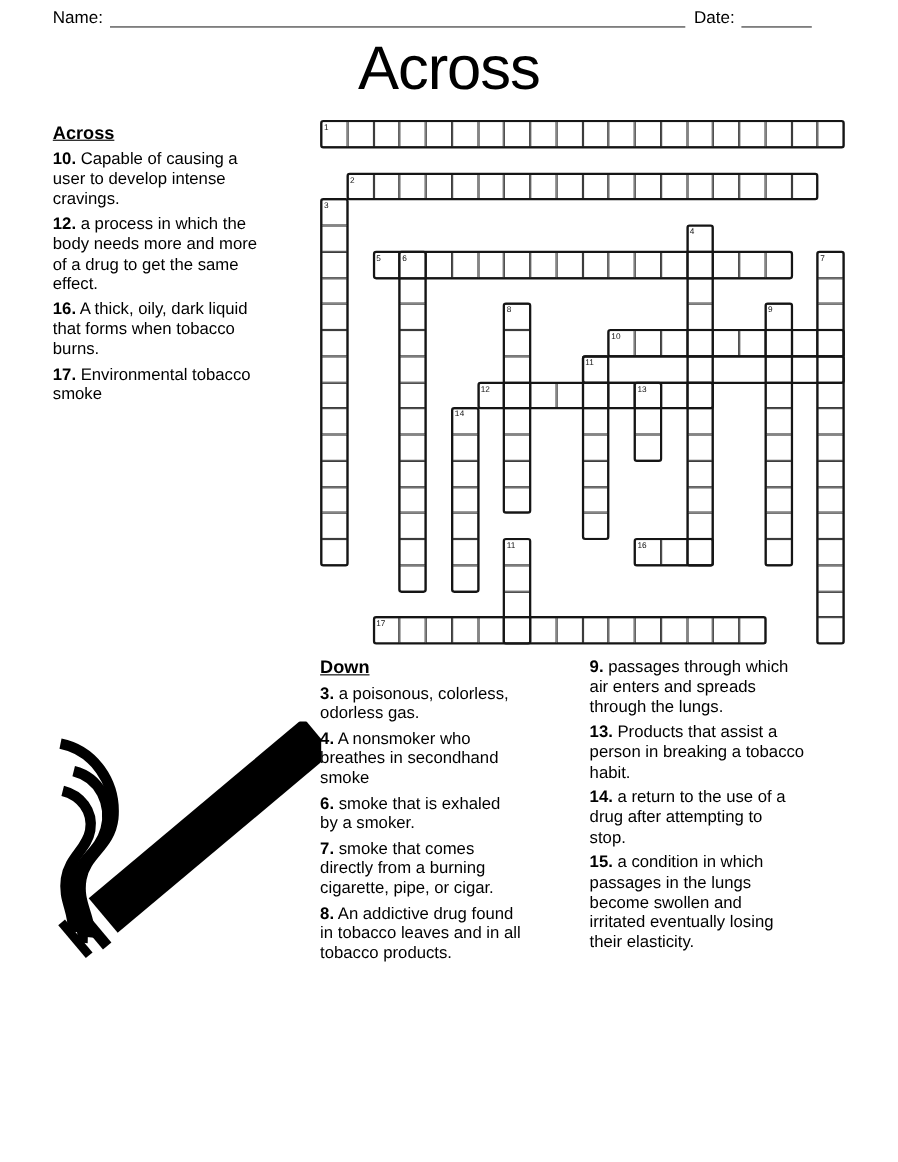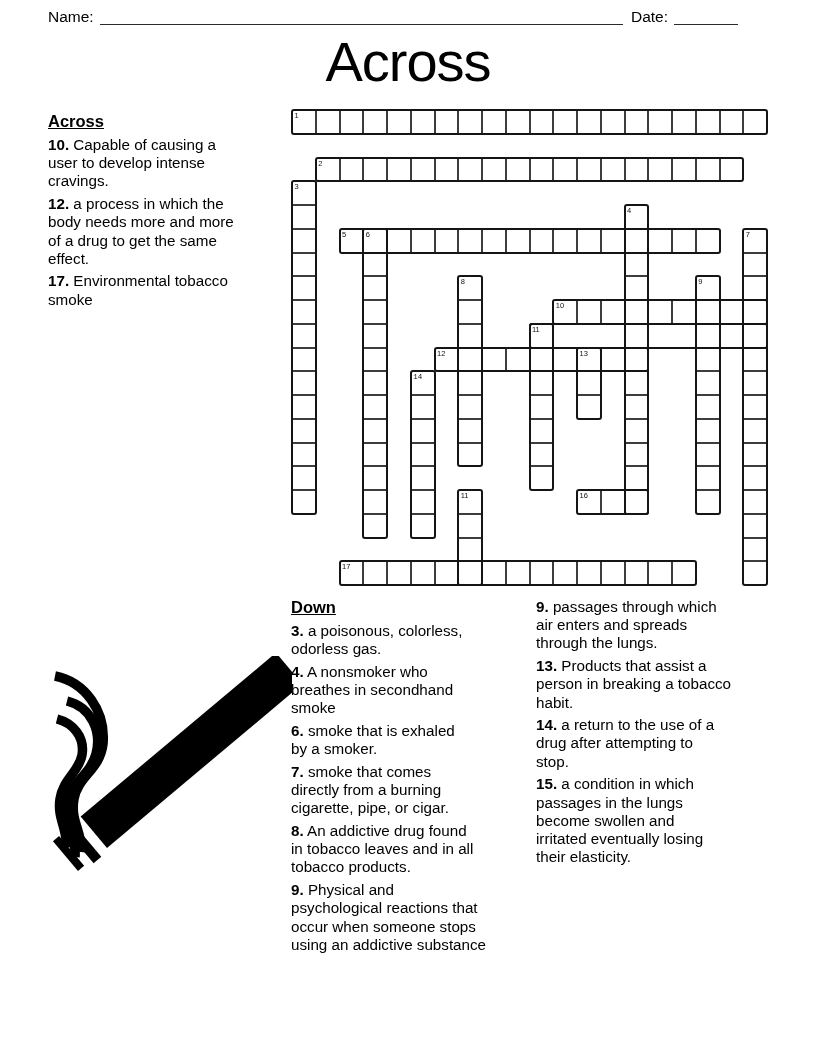--- a/index.html
+++ b/index.html
@@ -277,20 +277,23 @@
 <div id="across-col" class="clue-col">
   <p class="clue-heading">Across</p>
   <div>
       <p class="clue"><span class="cnum">10.</span><span class="ctext"> Capable of causing a
 user to develop intense
 cravings.</span></p>
       <p class="clue"><span class="cnum">12.</span><span class="ctext"> a process in which the
 body needs more and more
 of a drug to get the same
 effect.</span></p>
+      <p class="clue"><span class="cnum">16.</span><span class="ctext"> A thick, oily, dark liquid
+that forms when tobacco
+burns.</span></p>
       <p class="clue"><span class="cnum">17.</span><span class="ctext"> Environmental tobacco
 smoke</span></p>
     </div>
 </div>
 
 <div id="down-left" class="clue-col">
   <p class="clue-heading">Down</p>
   <div>
       <p class="clue"><span class="cnum">3.</span><span class="ctext"> a poisonous, colorless,
 odorless gas.</span></p>
@@ -298,24 +301,20 @@
 breathes in secondhand
 smoke</span></p>
       <p class="clue"><span class="cnum">6.</span><span class="ctext"> smoke that is exhaled
 by a smoker.</span></p>
       <p class="clue"><span class="cnum">7.</span><span class="ctext"> smoke that comes
 directly from a burning
 cigarette, pipe, or cigar.</span></p>
       <p class="clue"><span class="cnum">8.</span><span class="ctext"> An addictive drug found
 in tobacco leaves and in all
 tobacco products.</span></p>
-      <p class="clue"><span class="cnum">9.</span><span class="ctext"> Physical and
-psychological reactions that
-occur when someone stops
-using an addictive substance</span></p>
     </div>
 </div>
 
 <div id="down-right" class="clue-col">
   <div>
       <p class="clue"><span class="cnum">9.</span><span class="ctext"> passages through which
 air enters and spreads
 through the lungs.</span></p>
       <p class="clue"><span class="cnum">13.</span><span class="ctext"> Products that assist a
 person in breaking a tobacco

